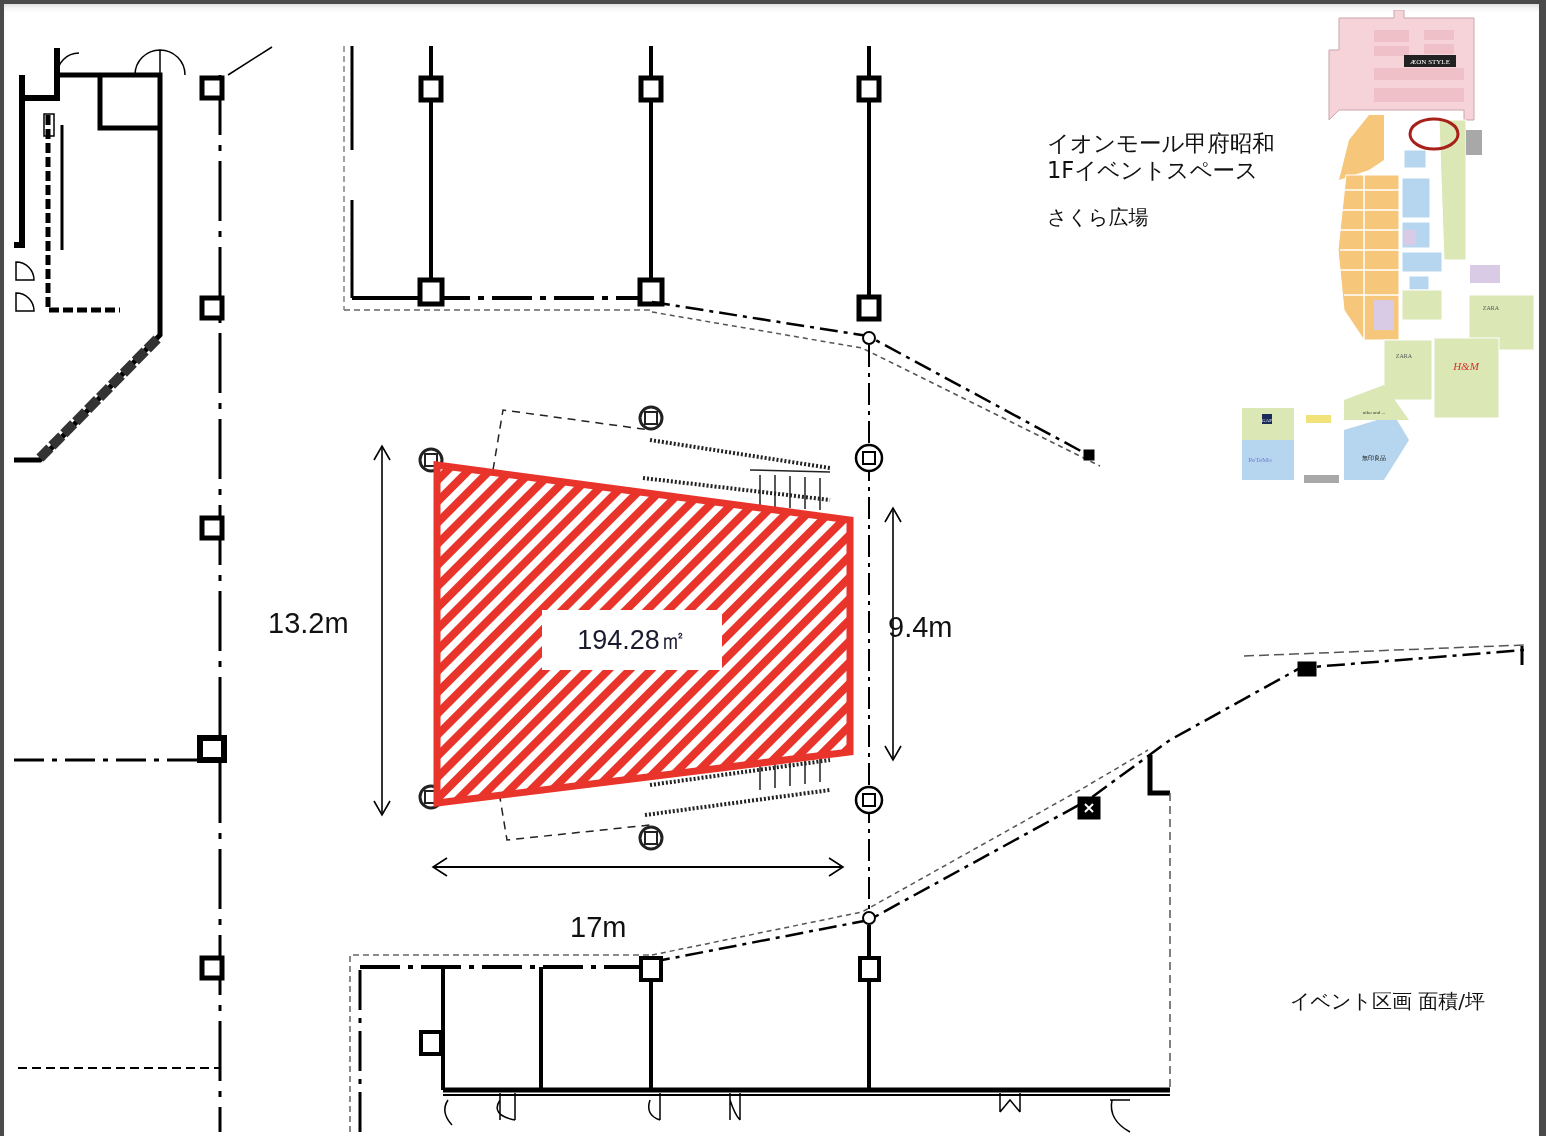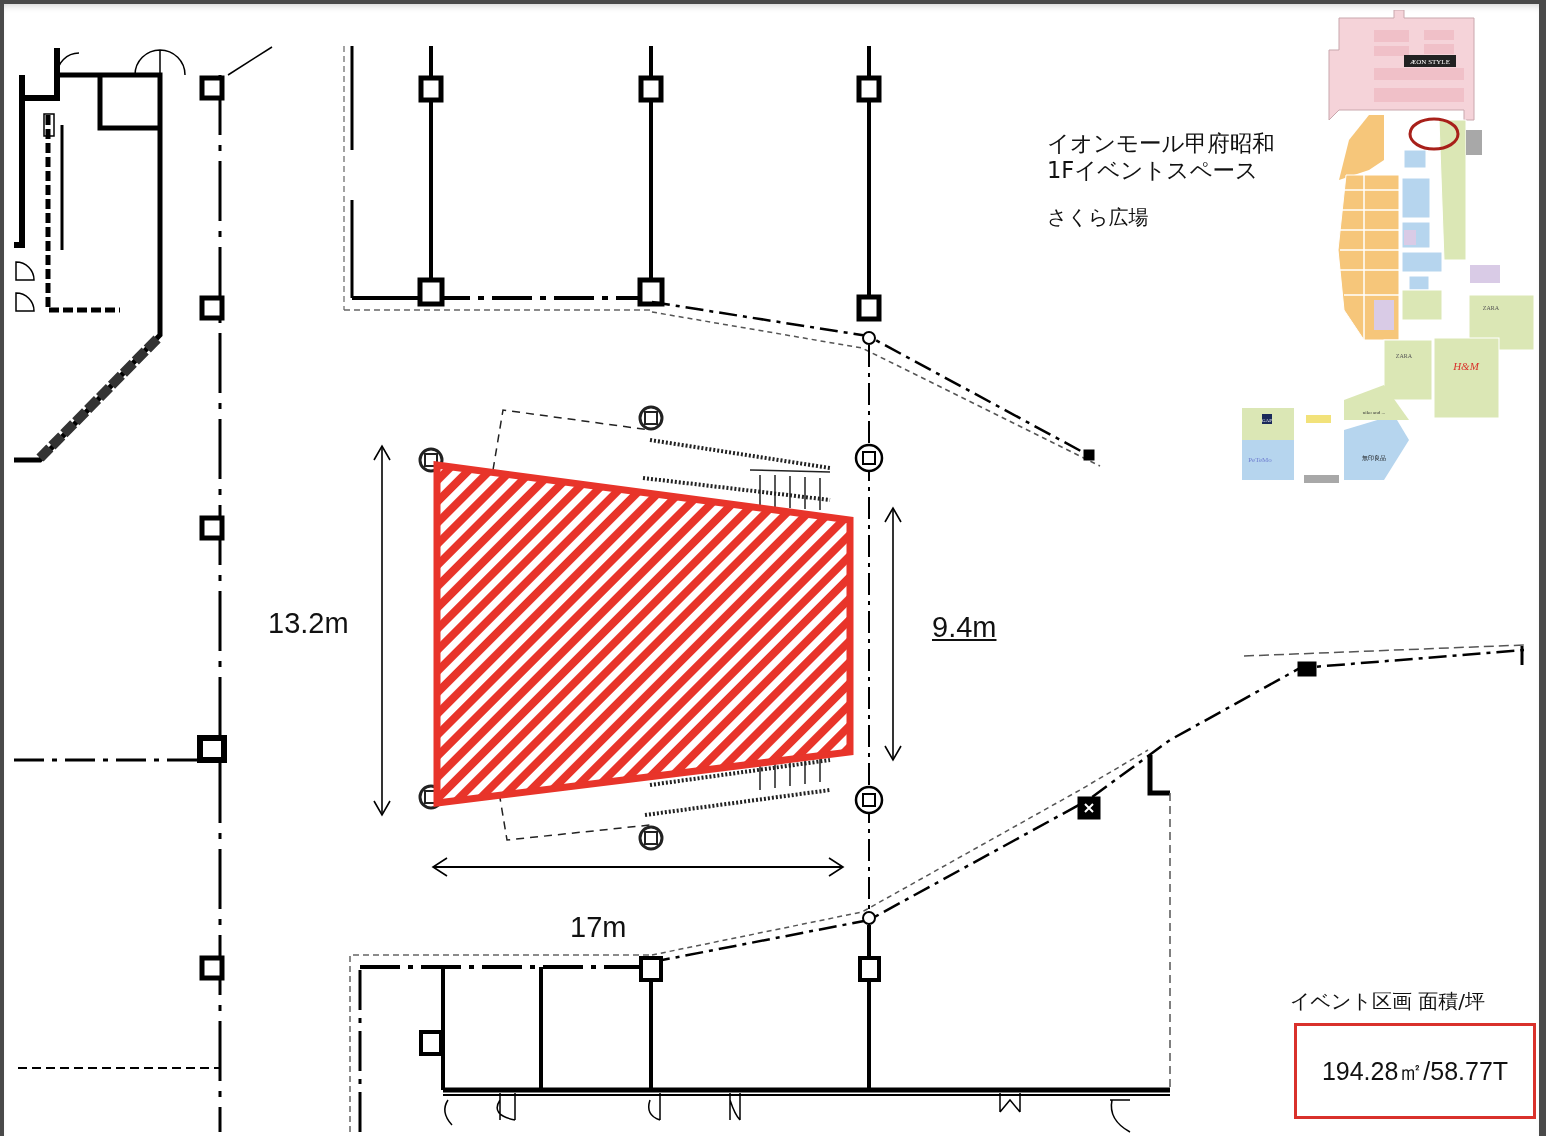--- a/index.html
+++ b/index.html
@@ -148,23 +148,24 @@
       <path d="M500 1093 L500 1120 M515 1093 L515 1120 M500 1100 Q490 1115 515 1120" stroke-width="1.5"></path>
       <path d="M660 1093 L660 1120 M650 1100 Q645 1115 660 1120" stroke-width="1.5"></path>
       <path d="M730 1093 L730 1120 M740 1093 L740 1120 M730 1100 Q735 1115 740 1120" stroke-width="1.5"></path>
       <path d="M1000 1093 L1000 1112 M1020 1093 L1020 1112 M1000 1112 L1010 1100 L1020 1112" stroke-width="1.5"></path>
       <path d="M1110 1100 L1130 1100 M1112 1100 Q1108 1120 1130 1132" stroke-width="1.5"></path>
       <path d="M448 1100 Q440 1112 452 1125" stroke-width="1.5"></path>
     </g>
   </svg>
 
   <div class="dim" style="left:264px; top:588px;margin-top:15px;">13.2m</div>
-  <div class="dim" style="left:928px; top:607px;text-decoration:underline;">9.4m</div>
+  <div class="dim" style="left:884px; top:607px;">9.4m</div>
   <div class="dim" style="left:566px; top:907px;">17m</div>
 
+  <div class="area-label">194.28㎡</div>
 
   <div class="title-block">
     <div class="title-line">イオンモール甲府昭和</div>
     <div class="title-line">1Fイベントスペース</div>
     <div class="title-line title-sub">さくら広場</div>
   </div>
 
   <svg class="minimap" viewBox="0 0 300 480">
 
     <path d="M105 8 L160 8 L160 0 L170 0 L170 8 L240 8 L240 110 L230 110 L230 100 L105 100 L95 110 L95 40 L105 40 Z" fill="#f5d3d9" stroke="#c9a7ad" stroke-width="1"></path>
@@ -225,17 +226,14 @@
     <text x="140" y="450" font-size="6" fill="#111" text-anchor="middle" class="mm-text">無印良品</text>
     <path d="M110 390 L150 375 L175 410 L110 410 Z" fill="#dbe7b5"></path>
     <text x="140" y="404" font-size="5" fill="#333" text-anchor="middle" class="mm-text">niko and ...</text>
     <rect x="72" y="405" width="25" height="8" fill="#f2e27a"></rect>
     <rect x="70" y="465" width="35" height="8" fill="#a8a8a8"></rect>
 
     <ellipse cx="200" cy="124" rx="24" ry="15" fill="none" stroke="#a8201a" stroke-width="3"></ellipse>
   </svg>
 
   <div class="summary-heading">イベント区画 面積/坪</div>
-  <div class="summary-box">
-    <span>194.28㎡/58.77T</span>
-  </div>
 
 </div>
 
 </body></html>

